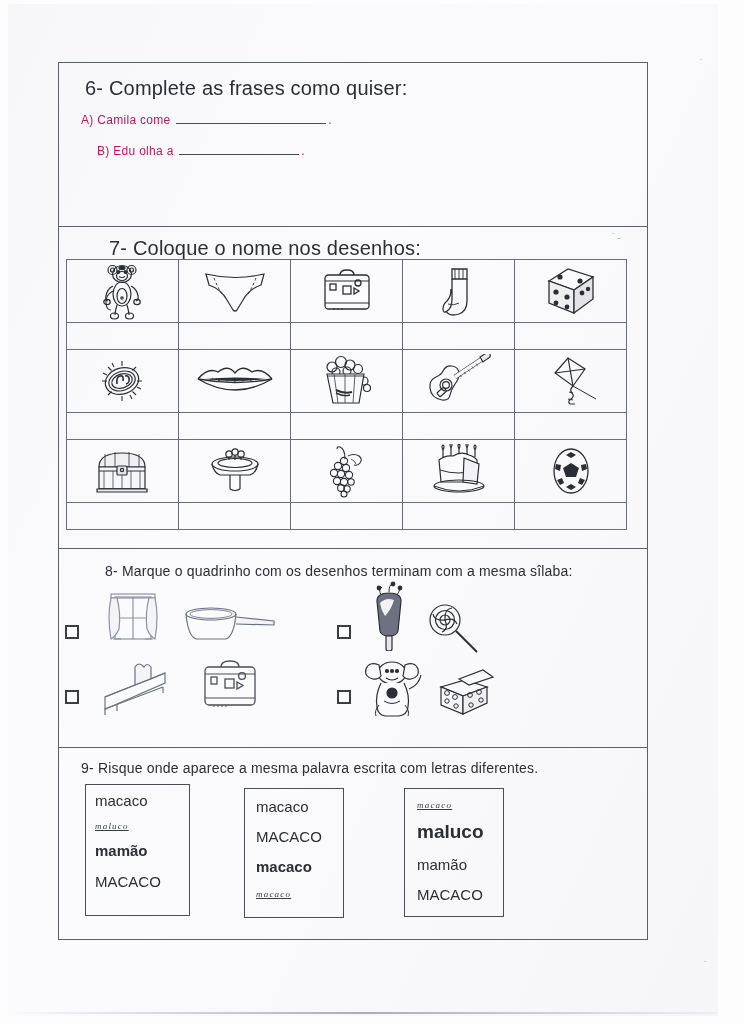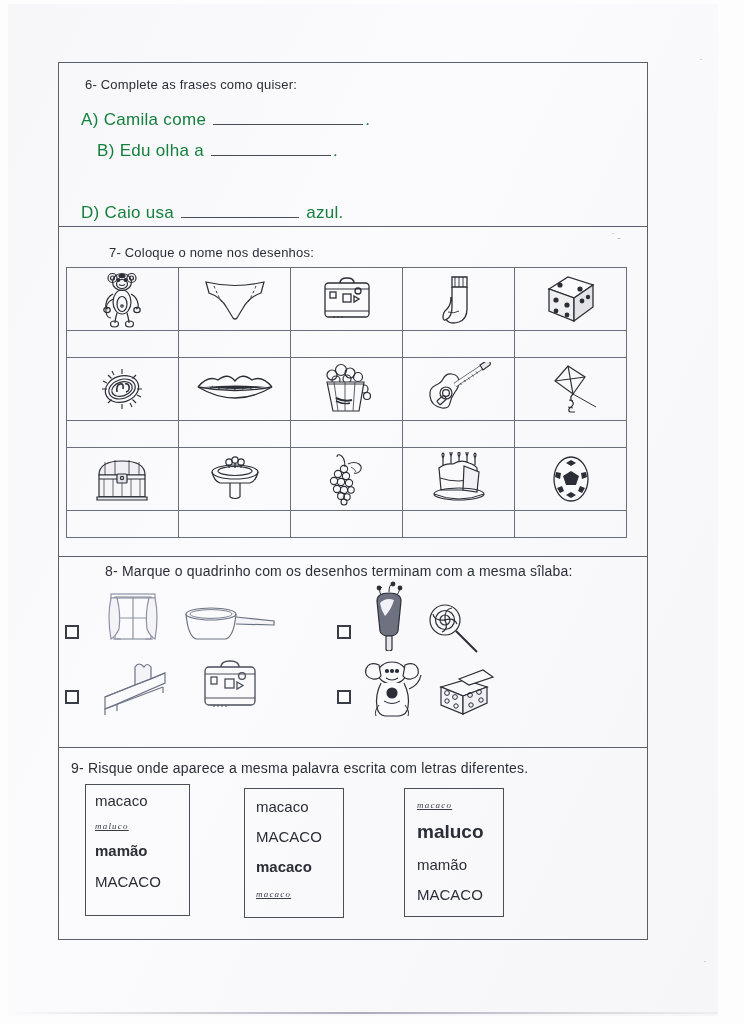--- a/index.html
+++ b/index.html
@@ -26,25 +26,25 @@
   #frame{
     position:absolute;left:58px;top:62px;width:590px;height:878px;
     border:1.4px solid #5b5f6b;
     box-sizing:border-box;
     background:transparent;
   }
   .sec{position:absolute;left:0;width:100%;box-sizing:border-box;}
   .sec-divider{border-bottom:1.4px solid #5b5f6b;}
 
   .q-head{
-    font-size:13px;color:#2b2e36;letter-spacing:.2px;
+    font-size:20px;color:#2b2e36;letter-spacing:.2px;
     font-family:"Liberation Sans", sans-serif;
   }
   .q-line{
-    font-size:17px;color:#15803d;letter-spacing:.3px;white-space:nowrap;
+    font-size:12px;color:#be185d;letter-spacing:.3px;white-space:nowrap;
   }
   .blank{
     display:inline-block;border-bottom:1.3px solid #474b56;
     vertical-align:baseline;height:13px;margin:0 2px;
   }
 
   
   .grid{
     position:absolute;border-collapse:collapse;
     border:1.2px solid #5b5f6b;
@@ -99,29 +99,23 @@
         <span class="blank" style="width:150px;"></span><span>.</span>
       </div>
 
       <div class="q-line" style="position:absolute;left:38px;top:78px;">
         <span>B)</span>
         <span>Edu  olha  a</span>
         <span class="blank" style="width:120px;"></span><span>.</span>
       </div>
 
 
-      <div class="q-line" style="position:absolute;left:22px;top:140px;">
-        <span>D)</span>
-        <span>Caio  usa</span>
-        <span class="blank" style="width:118px;"></span>
-        <span>azul.</span>
-      </div>
     </div>
 
-    <div class="sec sec-divider" style="top:172px;height:322px;text-decoration:underline;">
+    <div class="sec sec-divider" style="top:164px;height:322px;text-decoration:underline;">
       <div class="q-head" style="position:absolute;left:50px;top:10px;">7- Coloque o nome nos desenhos:</div>
 
       <table class="grid" style="left:7px;top:32px;width:561px;">
 
         <tbody>
             <tr class="pic-row">
           <td class="cell">
             <svg class="art" width="50" height="60" viewBox="0 0 50 60">
               <g fill="none" stroke="#2b2e36" stroke-width="1.2">
                 <ellipse cx="25" cy="13" rx="9.5" ry="8.5"></ellipse>
@@ -494,21 +488,21 @@
             <circle cx="39" cy="26" r="2.4"></circle>
               <circle cx="48" cy="23" r="2.4"></circle>
             <circle cx="40" cy="36" r="2.2"></circle>
               <circle cx="50" cy="31" r="2.2"></circle>
           </g>
         </g>
       </svg>
     </div>
 
     <div class="sec" style="top:685px;height:193px;">
-      <div class="q-head" style="position:absolute;left:12px;top:12px;font-size:14px;">9- Risque  onde aparece a mesma palavra escrita com letras diferentes.</div>
+      <div class="q-head" style="position:absolute;left:22px;top:12px;font-size:14px;">9- Risque  onde aparece a mesma palavra escrita com letras diferentes.</div>
 
       <div class="wbox" style="left:26px;top:36px;width:105px;height:132px;">
         <span class="w w-reg" style="left:9px;top:7px;">macaco</span>
         <span class="w w-cursive" style="left:9px;top:36px;">maluco</span>
         <span class="w w-bold" style="left:9px;top:57px;">mamão</span>
         <span class="w w-caps" style="left:9px;top:88px;">MACACO</span>
       </div>
 
       <div class="wbox" style="left:185px;top:40px;width:100px;height:130px;">
         <span class="w w-reg" style="left:11px;top:9px;">macaco</span>

